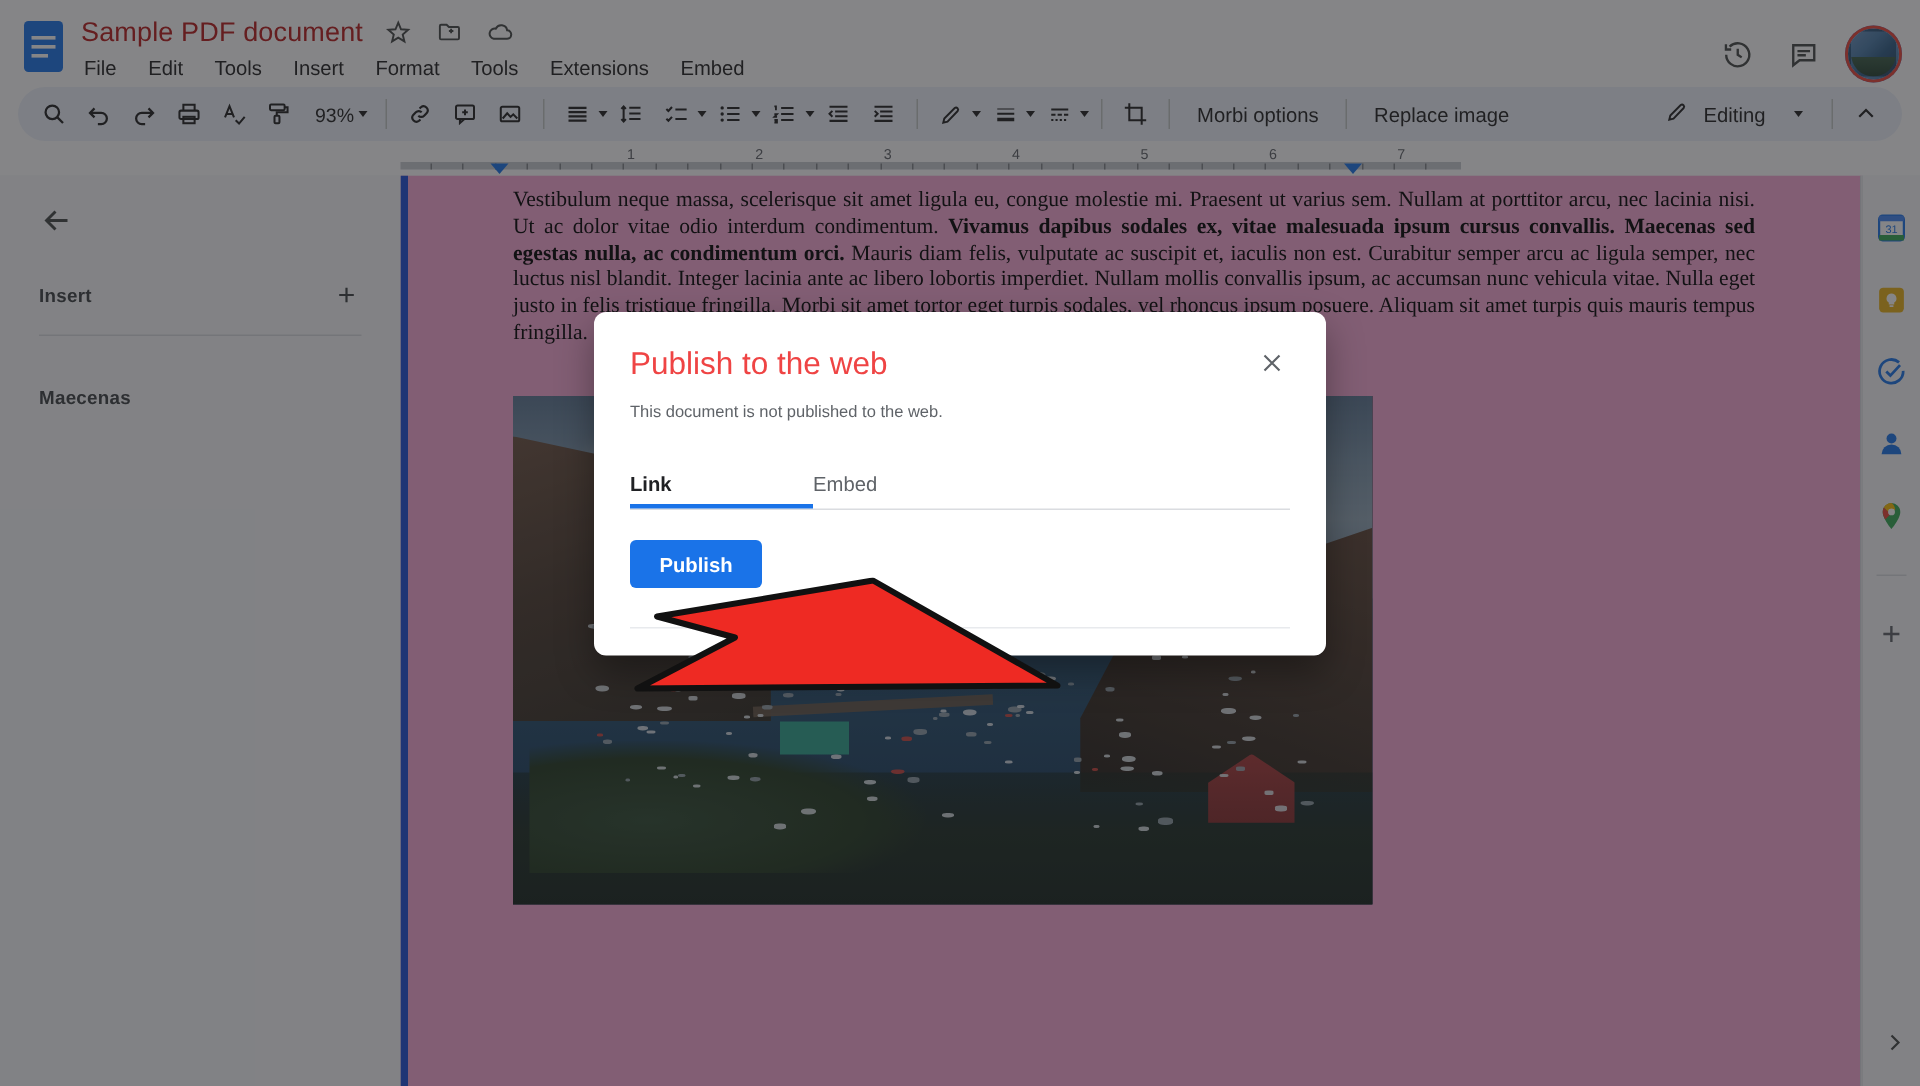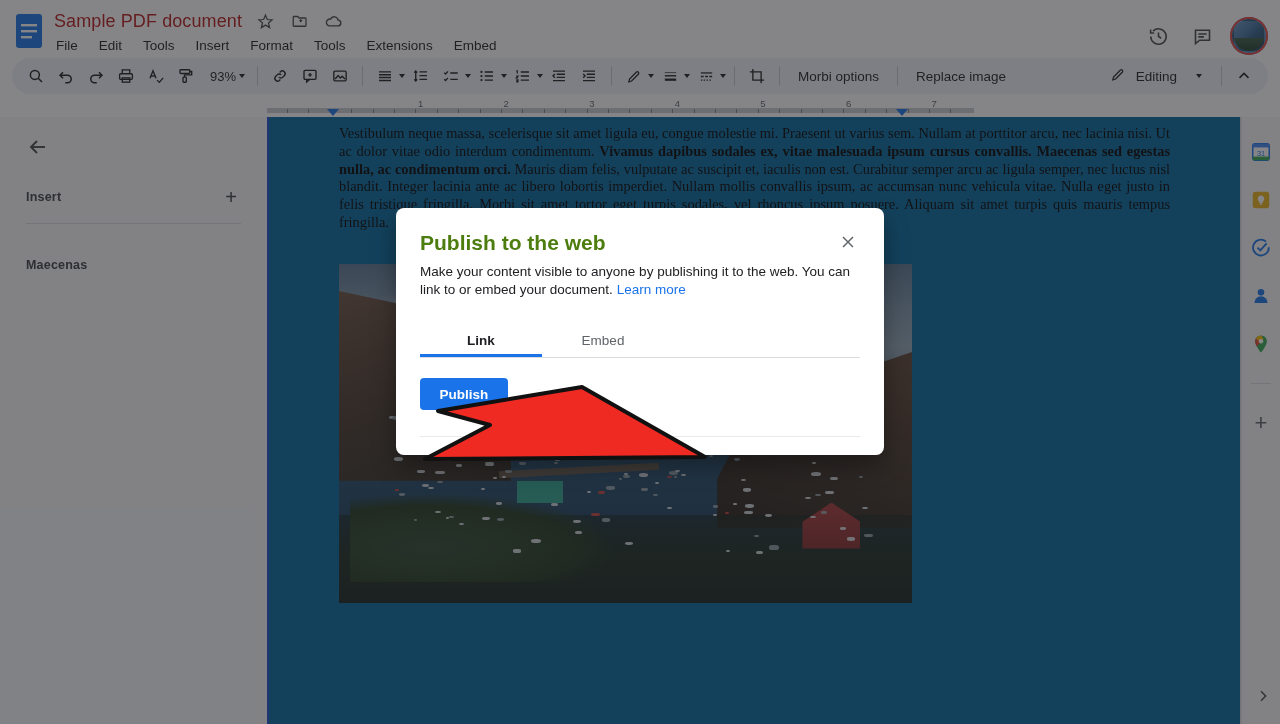--- a/index.html
+++ b/index.html
@@ -71,21 +71,21 @@
   .back-arrow { width:24px; height:24px; color:#444746; cursor:pointer; }
   .pane-row { display:flex; align-items:center; justify-content:space-between; margin-top:28px; }
   .pane-head { font-size:12.5px; font-weight:bold; color:#3c4043; letter-spacing:.2px; }
   .plus-btn { width:20px; height:20px; color:#3c4043; cursor:pointer; display:flex; align-items:center; justify-content:center; font-size:20px; line-height:1; }
   .pane-divider { height:1px; background:#dadce0; margin-top:16px; }
   .pane-note { font-size:12.5px; color:#5f6368; font-style:italic; line-height:1.5; margin-top:14px; }
 
   .canvas { flex:1 1 auto; position:relative; overflow:hidden; }
   .page {
     position:absolute; left:0; right:39px; top:0; bottom:0;
-    background:#0369a1; border-left:2px solid #1d4ed8; border-right:1px solid #dadce0;
+    background:#f9a8d4; border-left:5px solid #1d4ed8; border-right:1px solid #dadce0;
   }
   .page-inner { padding:8px 70px 0 70px; }
   .doc-p {
     font-family:"Liberation Serif", serif;
     font-size:14.4px; line-height:17.8px; color:#000; text-align:justify; margin:0;
   }
   .doc-p b { font-weight:bold; }
 
   
   .photo { margin-top:32px; width:573px; height:339px; position:relative; overflow:hidden; cursor:pointer;
@@ -125,27 +125,27 @@
   
   .dim { position:absolute; inset:0; background:rgba(32,33,36,.55); }
 
   
   .modal {
     position:absolute; left:396px; top:208px; width:488px;
     background:#fff; border-radius:8px; box-shadow:0 11px 25px rgba(0,0,0,.35);
     padding:22px 24px 18px 24px;
   }
   .modal-head { display:flex; align-items:flex-start; justify-content:space-between; }
-  .modal-title { font-size:21px; color:#4d7c0f; font-weight:700; line-height:1.2; }
+  .modal-title { font-size:21px; color:#ef4444; font-weight:400; line-height:1.2; }
   .modal-close { width:22px; height:22px; color:#5f6368; cursor:pointer; margin-top:2px; }
   .modal-status { font-size:11px; color:#5f6368; margin-top:14px; }
   .modal-desc { font-size:13.5px; color:#202124; line-height:18px; margin-top:8px; }
   .modal-desc a { color:#1a73e8; text-decoration:none; cursor:pointer; }
   .tabs { display:flex; margin-top:28px; border-bottom:1px solid #dadce0; }
-  .tab { width:122px; text-align:center; font-size:13.5px; padding:6px 0 9px 0; cursor:pointer; color:#5f6368; }
+  .tab { width:122px; font-size:13.5px; padding:6px 0 9px 0; cursor:pointer; color:#5f6368; }
   .tab.active { color:#202124; font-weight:bold; box-shadow:inset 0 -3px 0 #1a73e8; }
   .publish-btn {
     margin-top:20px; width:88px; height:32px; border-radius:4px;
     background:#1a73e8; color:#fff; font-size:13.5px; font-weight:bold;
     display:flex; align-items:center; justify-content:center; cursor:pointer;
   }
   .modal-rule { height:1px; background:#e8eaed; margin-top:26px; }
   .expander { display:flex; align-items:center; gap:10px; margin-top:16px; cursor:pointer; }
   .tri { width:0; height:0; border-top:4.5px solid transparent; border-bottom:4.5px solid transparent; border-left:6px solid #5f6368; }
   .expander span { font-size:13.5px; color:#202124; }
@@ -671,25 +671,22 @@
 <div class="modal">
   <div class="modal-head">
     <div class="modal-title">Publish to the web</div>
     <div class="modal-close">
       <svg width="20" height="20" viewBox="0 0 24 24" fill="none" stroke="currentColor" stroke-width="1.7">
           <path d="M6 6l12 12M18 6L6 18"></path>
         </svg>
     </div>
   </div>
 
-
-  <div class="modal-desc">
-    <span>Make your content visible to anyone by publishing it to the web. You can link to or embed your document.</span>
-    <a>Learn more</a>
-  </div>
+  <div class="modal-status">This document is not published to the web.</div>
+
 
   <div class="tabs">
     <div class="tab active">Link</div>
     <div class="tab">Embed</div>
   </div>
 
   <div class="publish-btn">Publish</div>
 
   <div class="modal-rule"></div>
 

